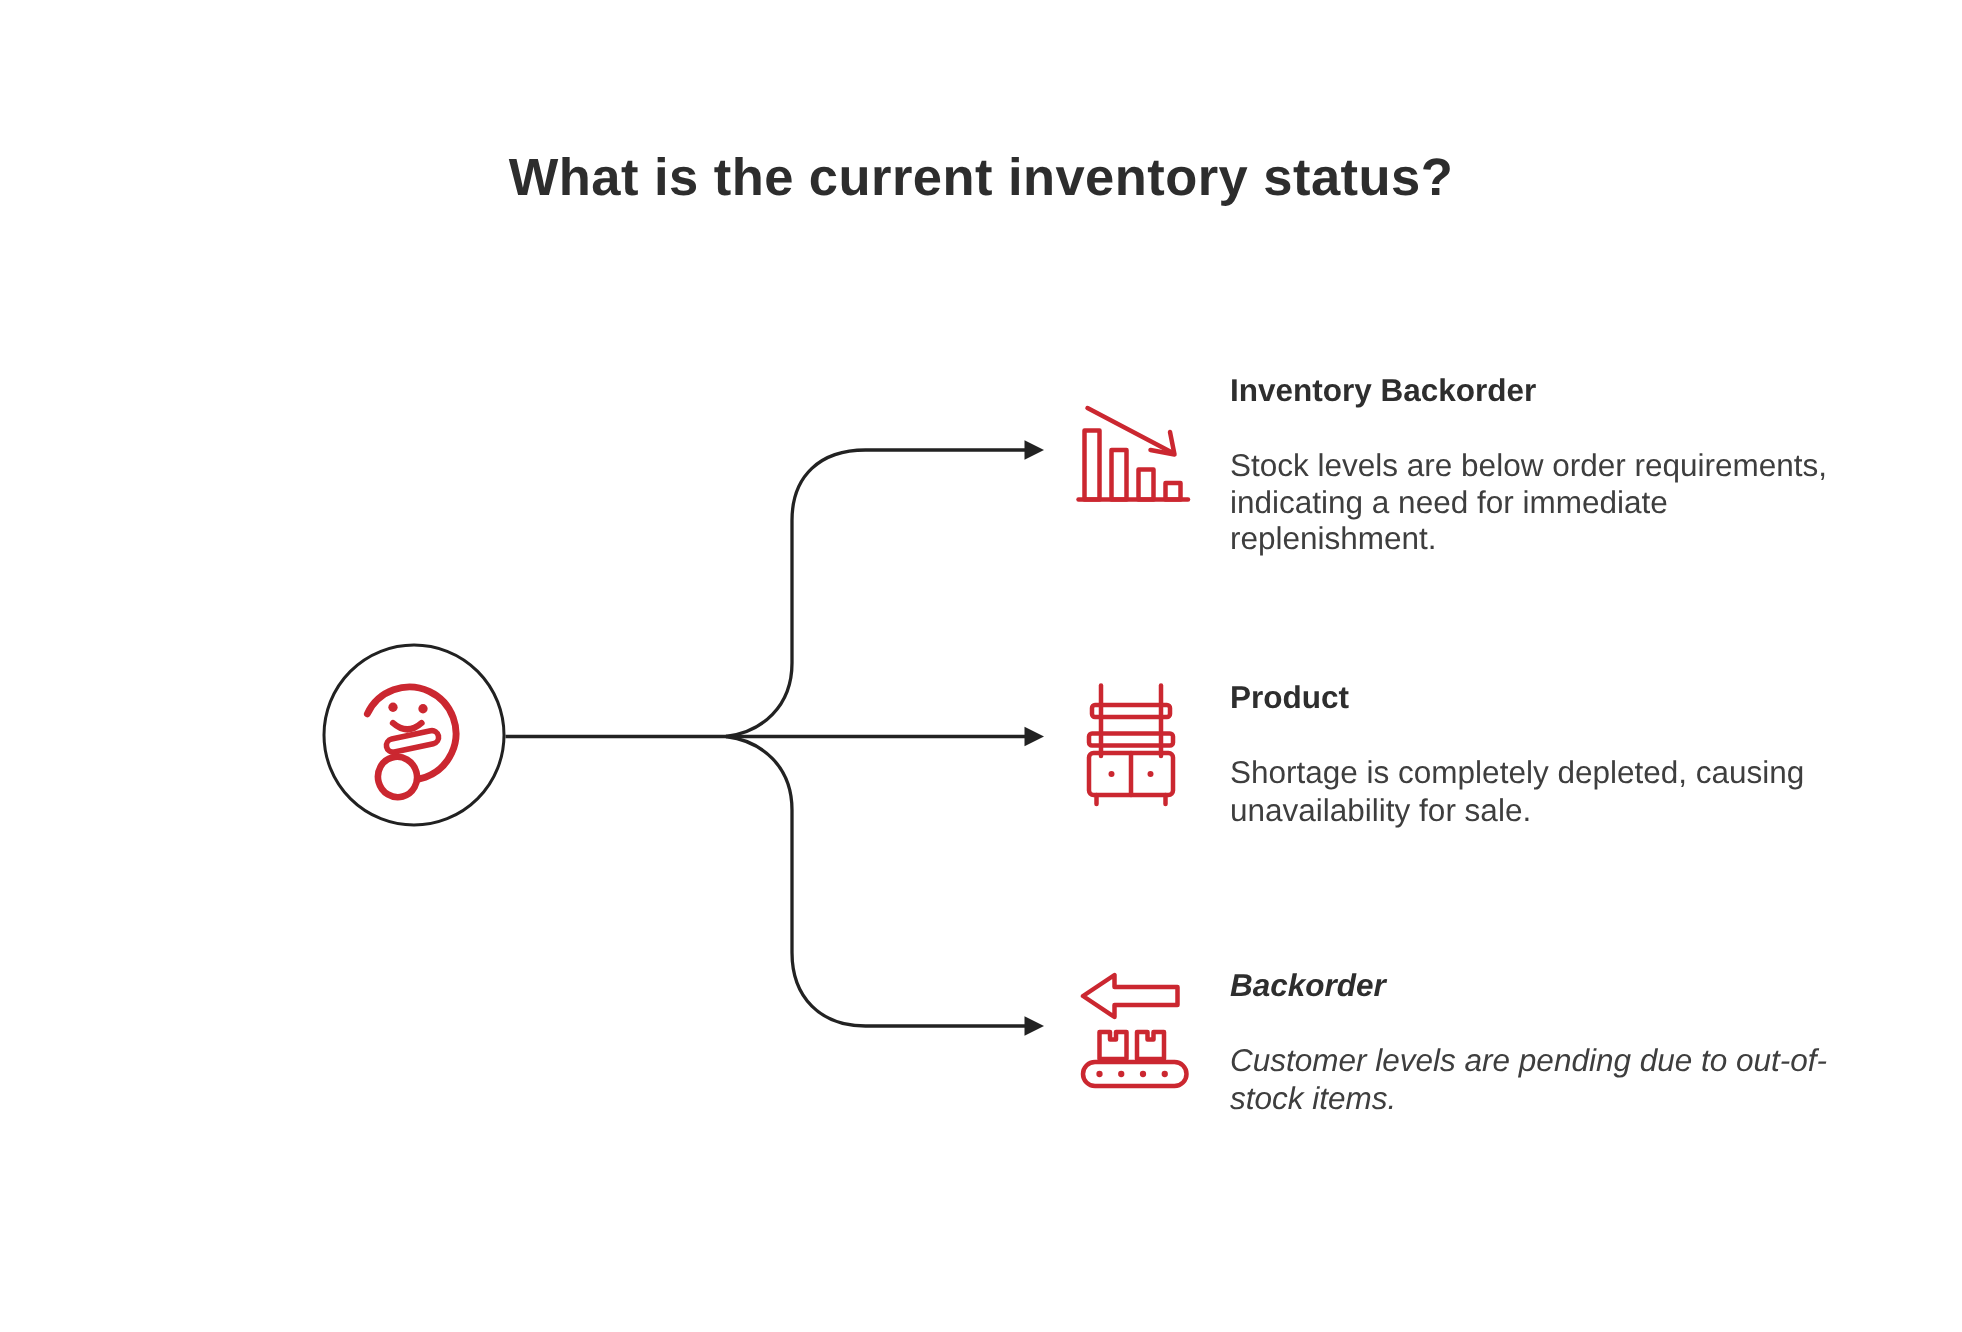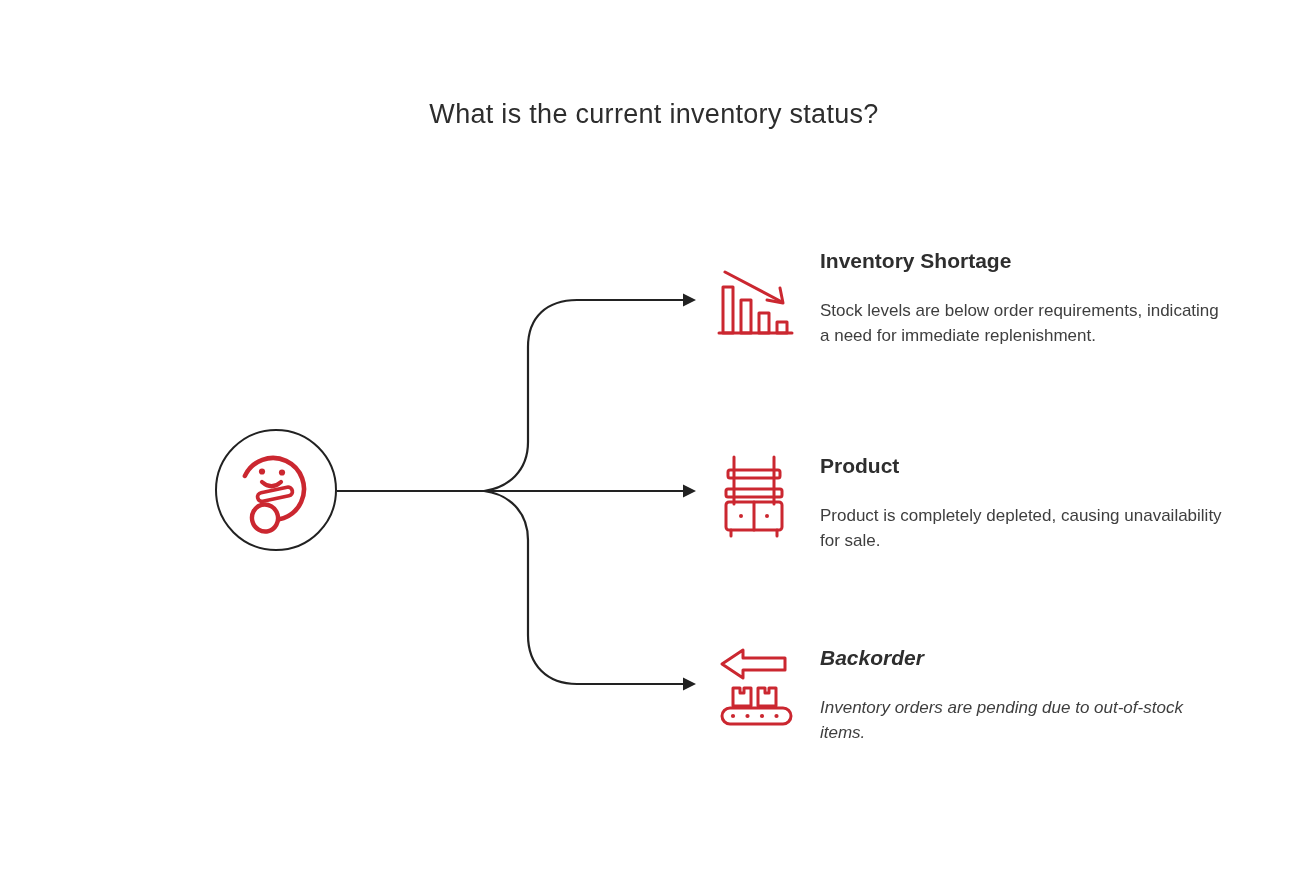--- a/index.html
+++ b/index.html
@@ -3,34 +3,34 @@
 <meta charset="utf-8">
 <style>
   html,body{margin:0;padding:0;}
   body{
     width:1308px;height:888px;background:#ffffff;position:relative;overflow:hidden;
     font-family:"Liberation Sans", sans-serif;
     --accent:#cb2730;--line:#222222;--title-c:#2d2d2d;--heading-c:#2e2e2e;--body-c:#3e3e3e;
   }
   .page-title{
     position:absolute;top:99px;left:0;width:100%;text-align:center;
-    font-size:27px;font-weight:normal;color:var(--title-c);letter-spacing:.3px;
+    font-size:35px;font-weight:bold;color:var(--title-c);letter-spacing:.3px;
   }
   .connector-svg{position:absolute;left:0;top:0;}
   .center-node{
     position:absolute;left:215px;top:429px;width:122px;height:122px;box-sizing:border-box;
     border:2px solid #212121;border-radius:50%;background:#ffffff;
   }
   .face-svg{position:absolute;left:0;top:0;width:118px;height:118px;}
   .red-icon{color:var(--accent);}
   .branch-row{position:absolute;left:714px;width:560px;}
   .branch-icon{position:absolute;left:0;}
   .branch-text{margin-left:106px;}
   .branch-heading{margin:0 0 26px 0;font-size:21px;font-weight:bold;color:var(--heading-c);}
-  .branch-desc{margin:0;font-size:17px;line-height:24.5px;color:var(--body-c);width:402px;}
+  .branch-desc{margin:0;font-size:21px;line-height:24.5px;color:var(--body-c);width:402px;}
   #row-shortage{top:249px;}
   #row-shortage .branch-icon{top:13px;}
   #row-stockout{top:454px;}
   #row-stockout .branch-icon{top:0px;}
   #row-backorder{top:646px;font-style:italic;}
   #row-backorder .branch-icon{top:2px;}
 </style>
 </head>
 <body style="--accent: #cb2730; --line: #222222; --title-c: #2d2d2d; --heading-c: #2e2e2e; --body-c: #3e3e3e;">
 
@@ -70,21 +70,21 @@
       <path d="M 5 71 H 78"></path>
       <rect x="9" y="25" width="10" height="46"></rect>
       <rect x="27" y="38" width="10" height="33"></rect>
       <rect x="45" y="51" width="10" height="20"></rect>
       <rect x="63" y="60" width="10" height="11"></rect>
       <path d="M 11 10 L 68 40"></path>
       <path d="M 66 26 L 69 41 L 53 38"></path>
     </g>
   </svg>
   <div class="branch-text">
-    <h3 class="branch-heading">Inventory Shortage</h3>
+    <h3 class="branch-heading">Inventory Backorder</h3>
     <p class="branch-desc">Stock levels are below order requirements, indicating a need for immediate replenishment.</p>
   </div>
 </div>
 
 <div class="branch-row" id="row-stockout">
   <svg class="branch-icon red-icon" width="80" height="84" viewBox="0 0 80 84">
     <g fill="none" stroke="currentColor" stroke-width="3" stroke-linejoin="round" stroke-linecap="round">
       <path d="M 20 3 V 50"></path>
       <path d="M 60 3 V 50"></path>
       <rect x="14" y="16" width="52" height="8" rx="2"></rect>
@@ -92,34 +92,34 @@
       <rect x="12" y="48" width="56" height="28" rx="3"></rect>
       <path d="M 40 48 V 76"></path>
       <path d="M 17 76 V 82"></path>
       <path d="M 63 76 V 82"></path>
     </g>
     <circle cx="27" cy="62" r="2" fill="currentColor"></circle>
     <circle cx="53" cy="62" r="2" fill="currentColor"></circle>
   </svg>
   <div class="branch-text">
     <h3 class="branch-heading">Product</h3>
-    <p class="branch-desc">Product is completely depleted, causing unavailability for sale.</p>
+    <p class="branch-desc">Shortage is completely depleted, causing unavailability for sale.</p>
   </div>
 </div>
 
 <div class="branch-row" id="row-backorder">
   <svg class="branch-icon red-icon" width="80" height="84" viewBox="0 0 80 84">
     <g fill="none" stroke="currentColor" stroke-width="3" stroke-linejoin="round" stroke-linecap="round">
       <path d="M 8 16 L 29 2 L 29 10 L 71 10 L 71 22 L 29 22 L 29 30 Z"></path>
       <path d="M 19 40 H 26 V 45 H 30 V 40 H 37 V 58 H 19 Z"></path>
       <path d="M 44 40 H 51 V 45 H 55 V 40 H 62 V 58 H 44 Z"></path>
       <rect x="8" y="60" width="69" height="16" rx="8"></rect>
     </g>
     <circle cx="19" cy="68" r="2.1" fill="currentColor"></circle>
     <circle cx="33.5" cy="68" r="2.1" fill="currentColor"></circle>
     <circle cx="48" cy="68" r="2.1" fill="currentColor"></circle>
     <circle cx="62.5" cy="68" r="2.1" fill="currentColor"></circle>
   </svg>
   <div class="branch-text">
     <h3 class="branch-heading">Backorder</h3>
-    <p class="branch-desc">Inventory orders are pending due to out-of-stock items.</p>
+    <p class="branch-desc">Customer levels are pending due to out-of-stock items.</p>
   </div>
 </div>
 
 </body></html>

